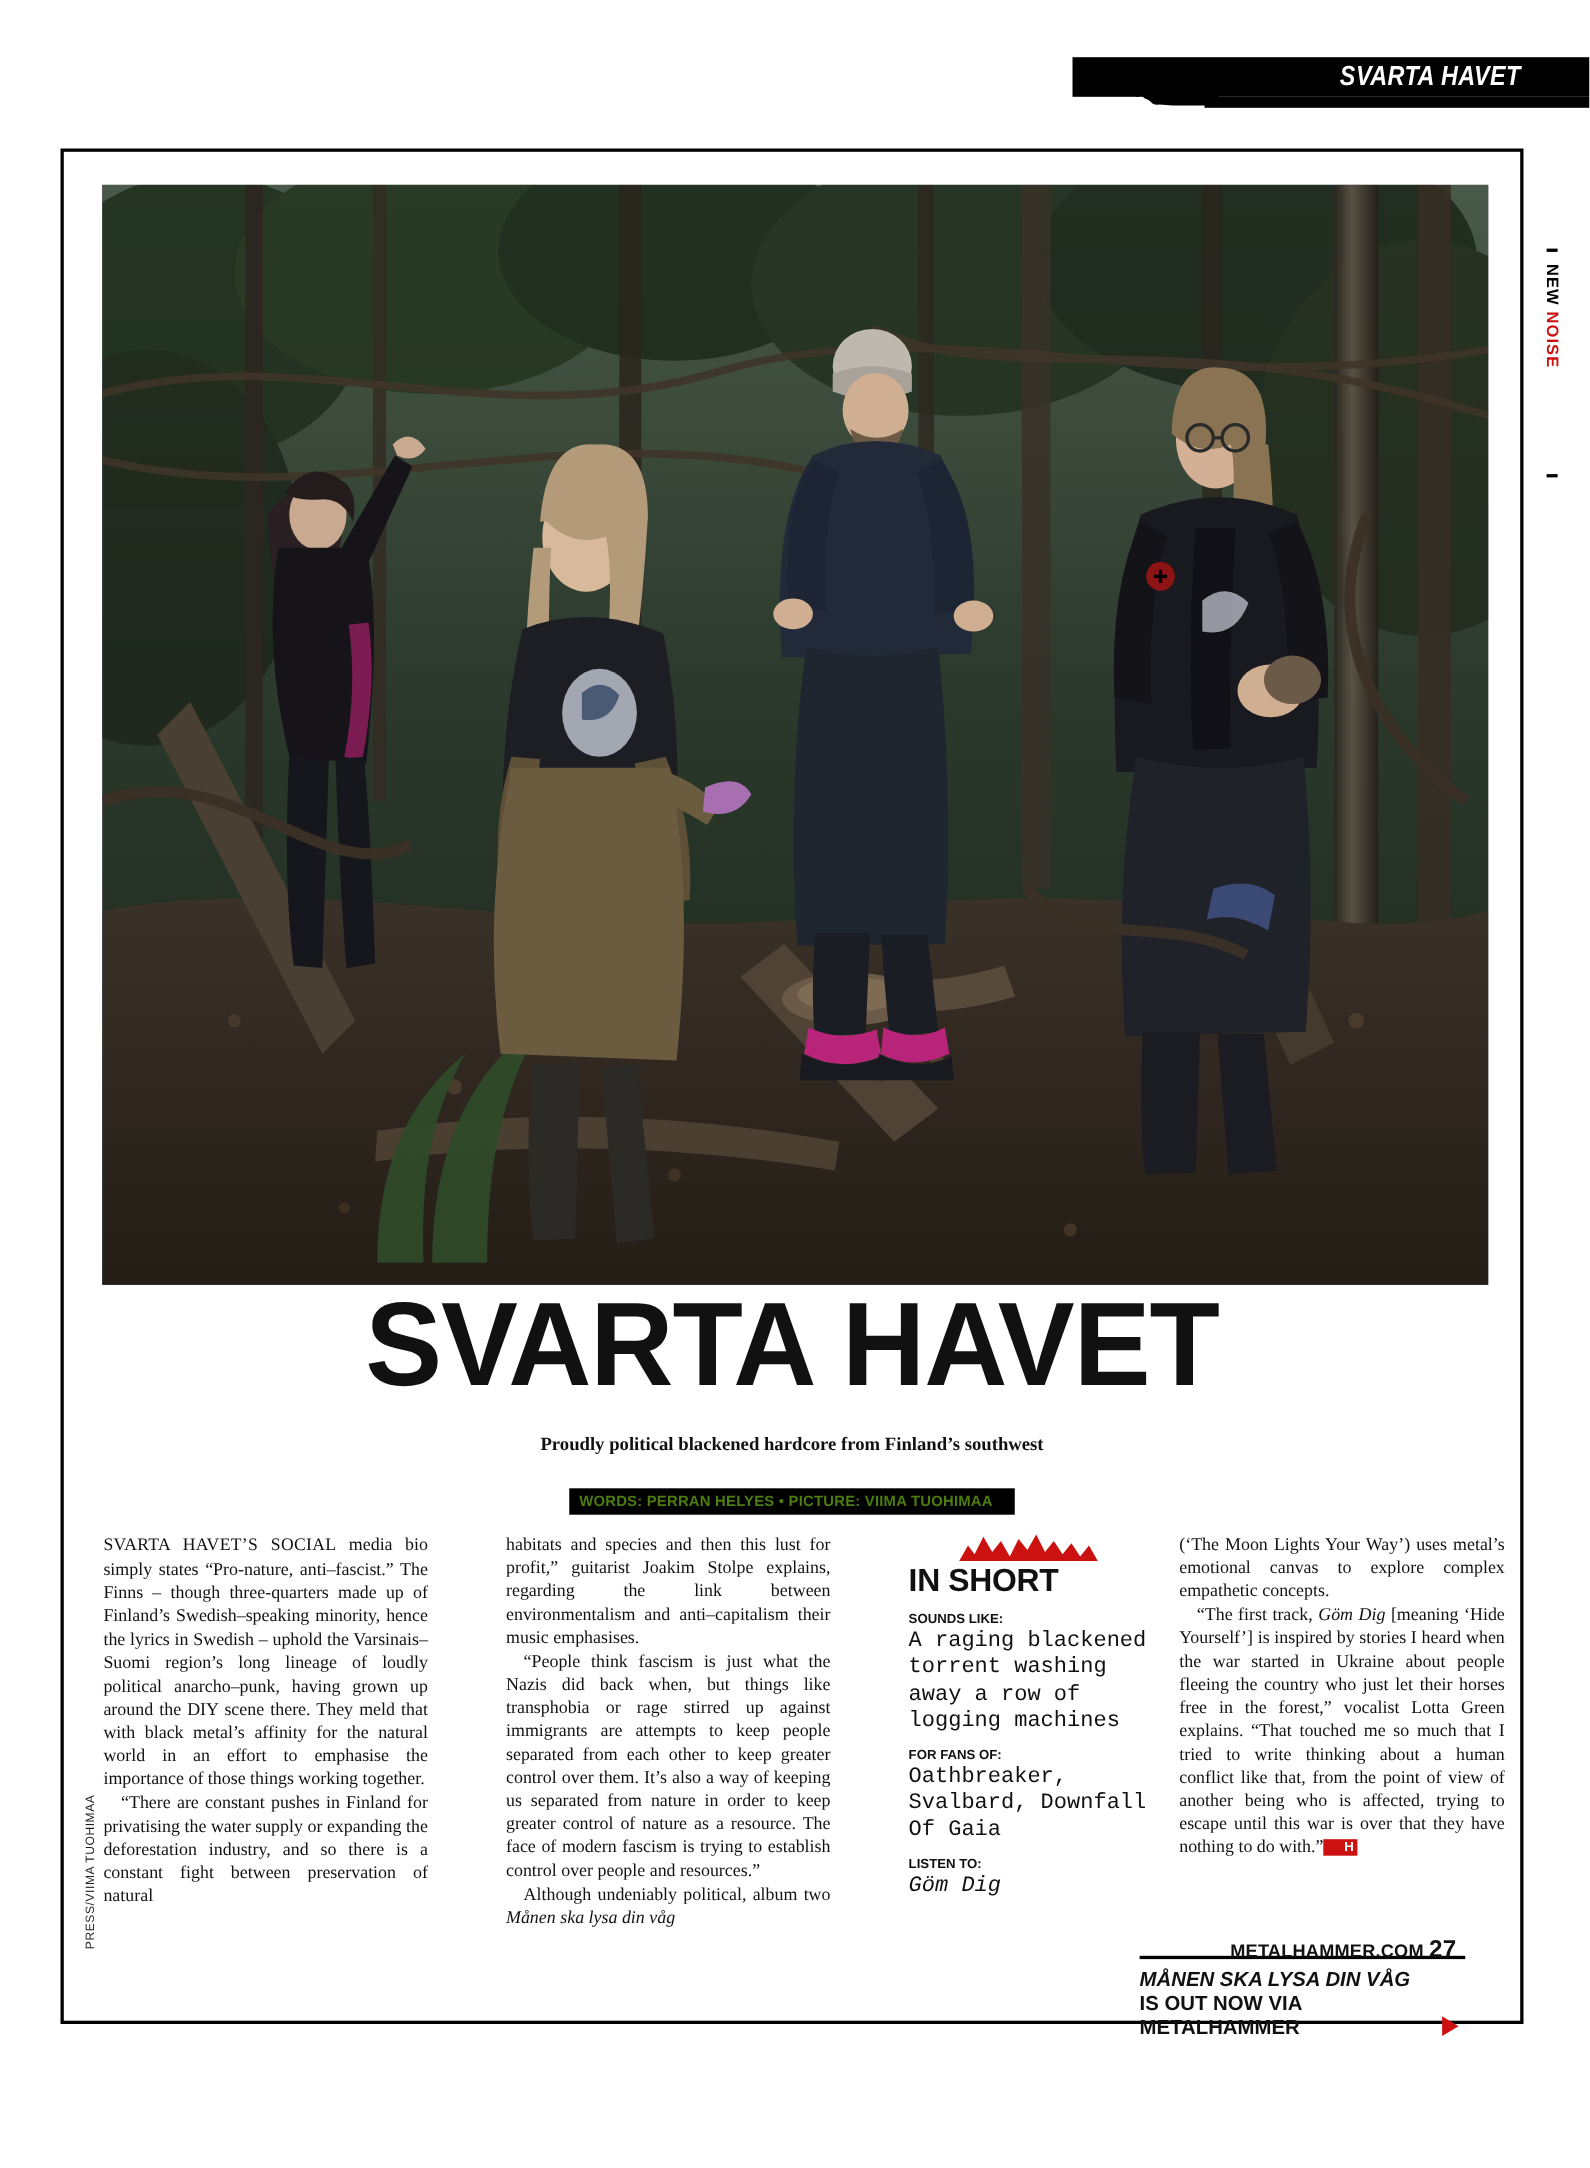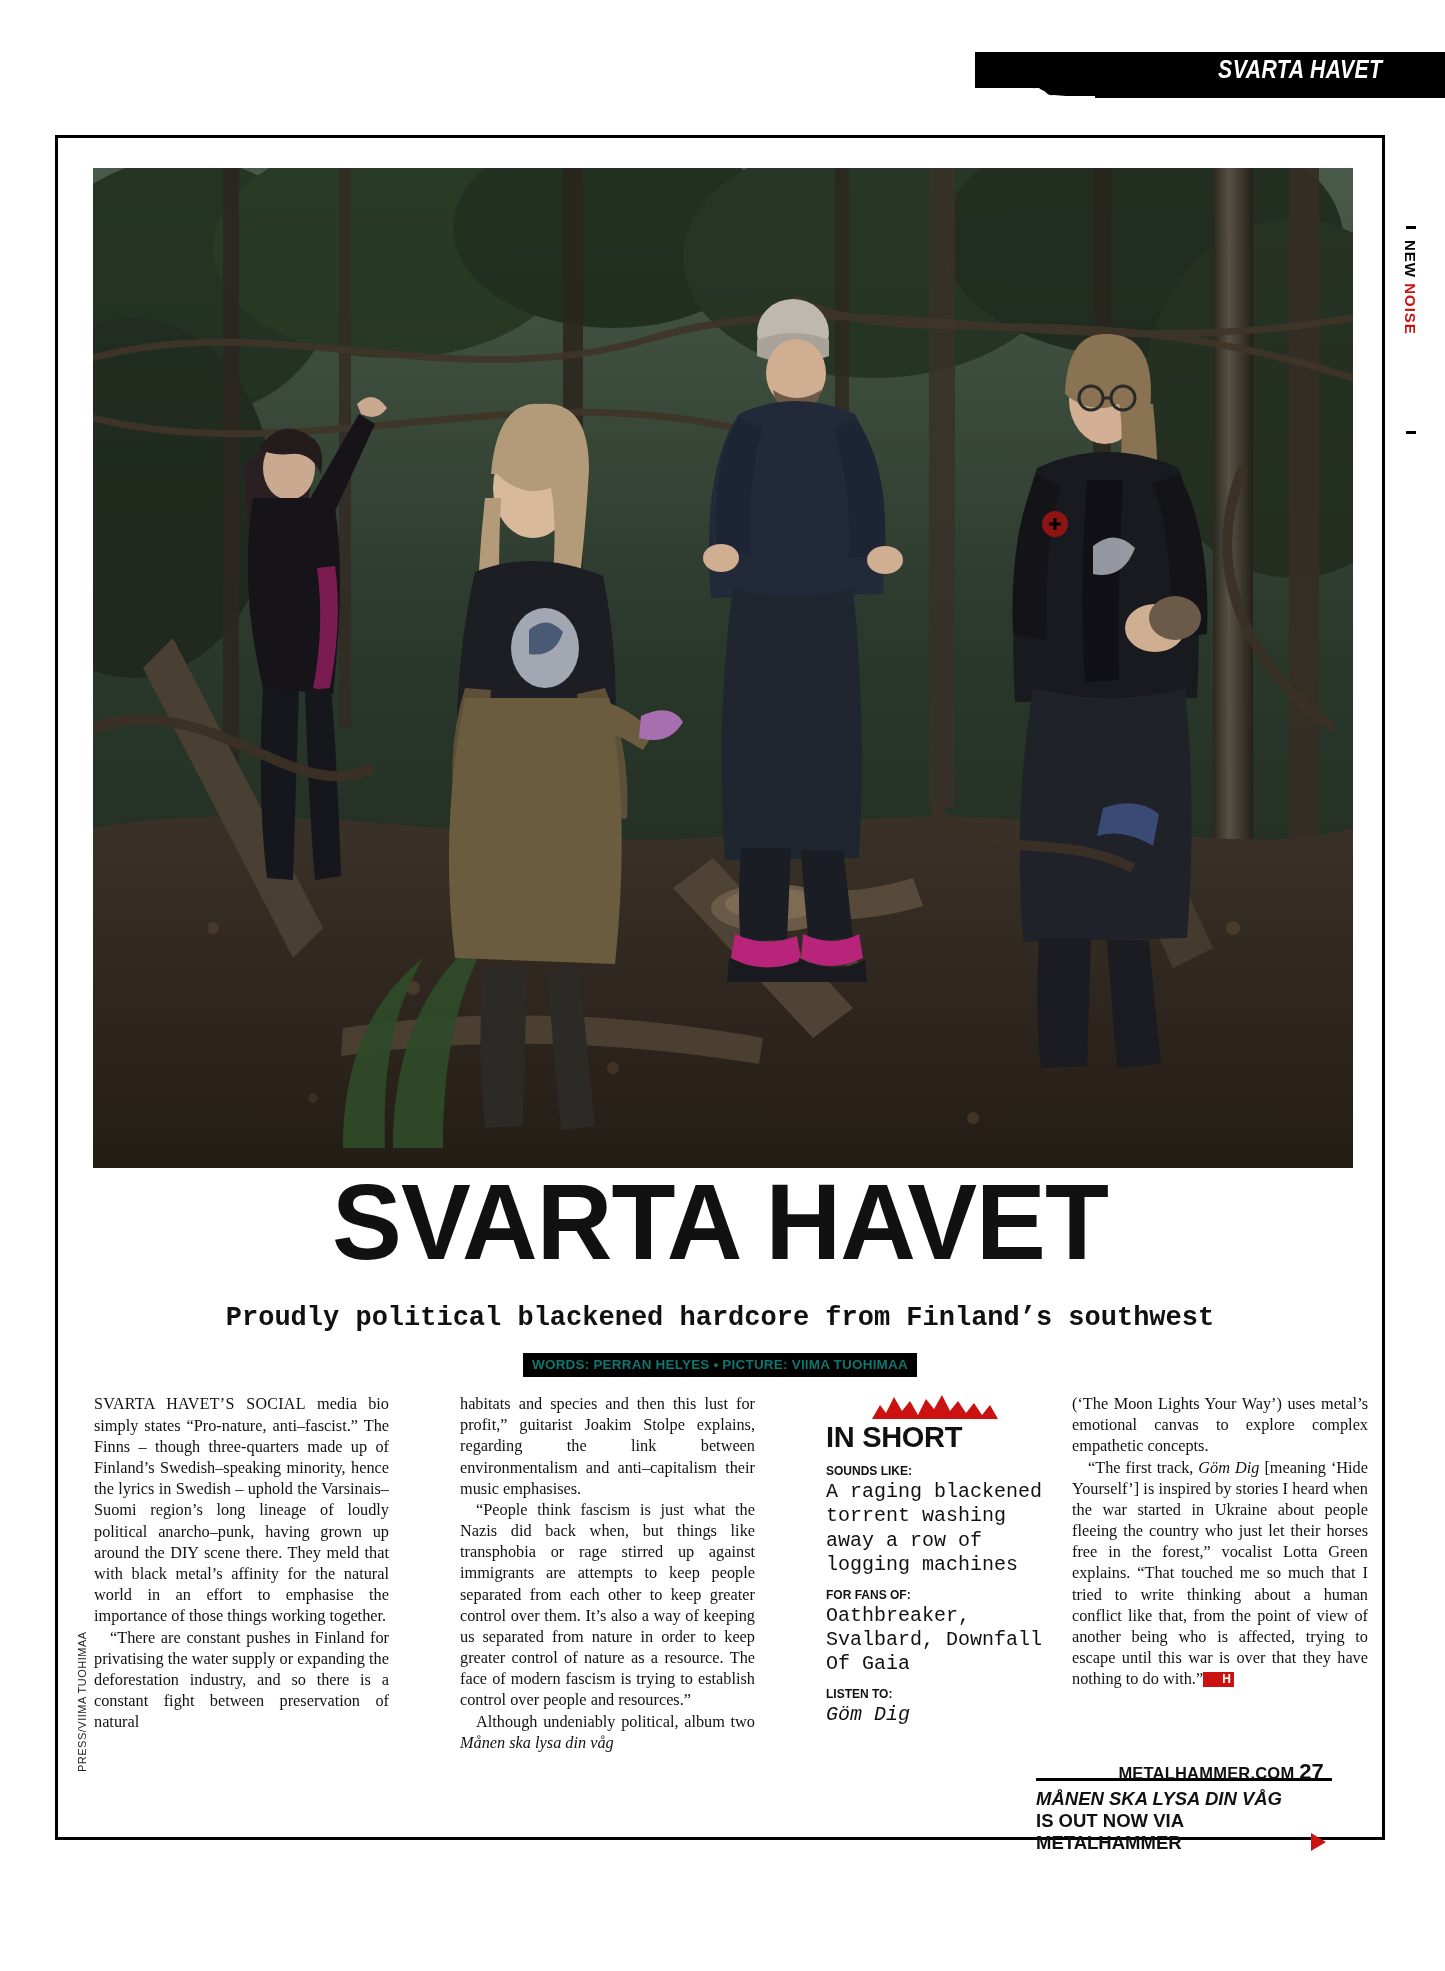--- a/index.html
+++ b/index.html
@@ -157,36 +157,36 @@
     line-height: 1;
     letter-spacing: -1px;
     transform: scaleX(0.97);
   }
   .subhead {
     position: absolute;
     left: 0;
     top: 1165px;
     width: 100%;
     text-align: center;
-    font-family: Liberation Mono, monospace;
-    font-weight: bold;
-    font-size: 27px;
+    font-family: Liberation Serif, serif;
+    font-weight: bold;
+    font-size: 17px;
   }
   .credit-bar {
     position: absolute;
     left: 50%;
     top: 1215px;
     transform: translateX(-50%);
     background: #000;
-    color: #0f766e;
+    color: #4d7c0f;
     font-family: "Liberation Sans", sans-serif;
     font-weight: bold;
     font-size: 13.5px;
     letter-spacing: 0.2px;
-    padding: 4px 9px 5px 9px;
+    padding: 4px 20px 5px 9px;
     white-space: nowrap;
   }
 
   
   .cols {
     position: absolute;
     left: 36px;
     top: 1255px;
     width: 1258px;
     height: 415px;

